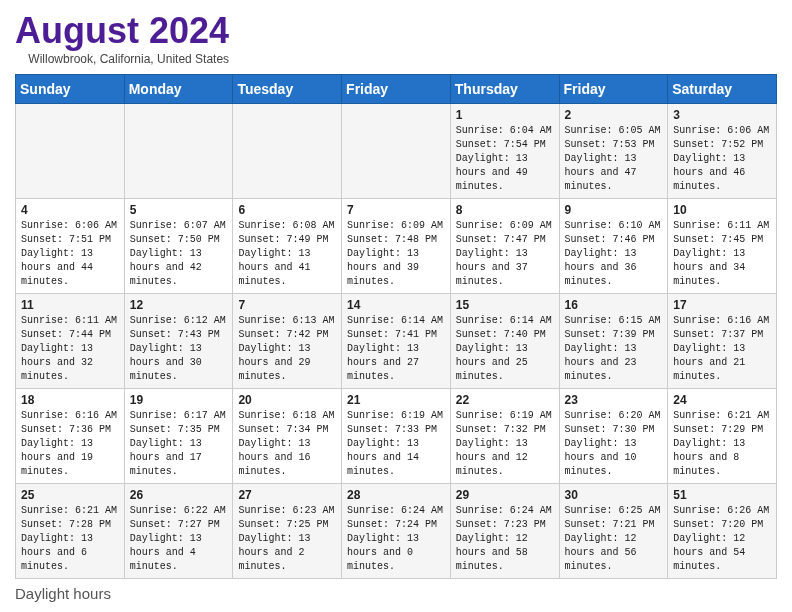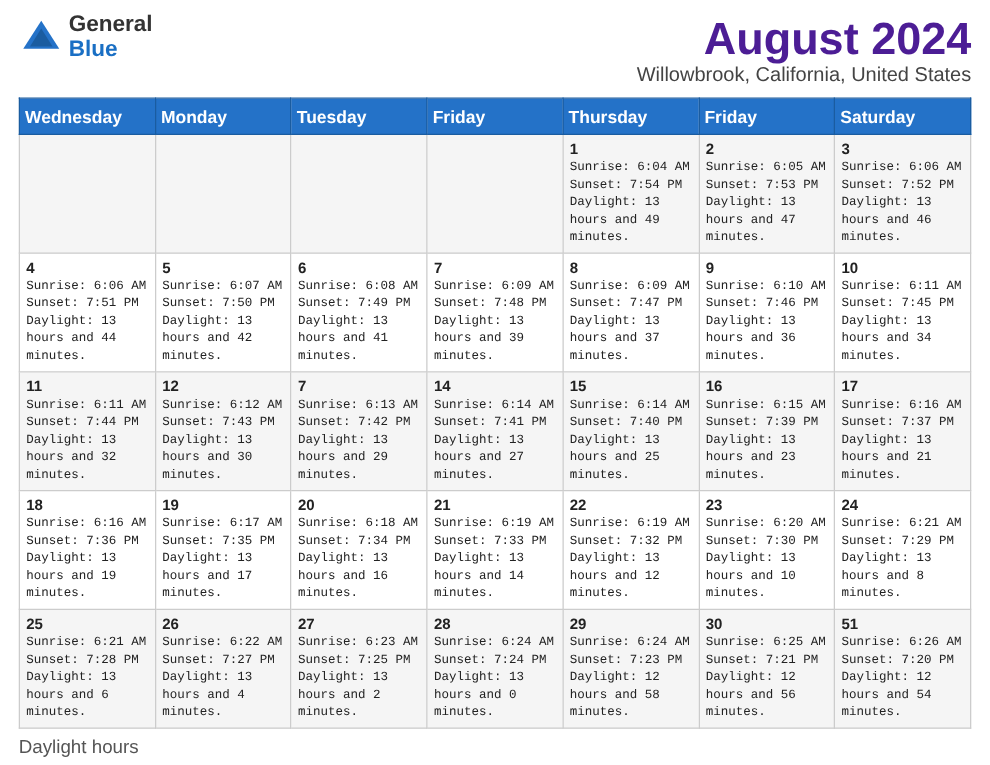--- a/index.html
+++ b/index.html
@@ -34,22 +34,23 @@
     }
     .title-block {
       text-align: right;
     }
     .main-title {
       font-size: 36px;
       font-weight: bold;
       color: #4c1d95;
     }
     .subtitle {
-      font-size: 16px;
+      font-size: 12px;
       color: #444;
+      margin-left: 12px;
     }
     table {
       width: 100%;
       border-collapse: collapse;
       table-layout: fixed;
     }
     thead tr {
       background-color: #2472c8;
       color: white;
     }
@@ -94,40 +95,30 @@
       margin-top: 6px;
       font-size: 15px;
       color: #555;
       text-align: left;
     }
   </style>
 </head>
 <body>
 
 <div class="header">
-  <div class="logo">
-    <svg class="logo-icon" viewBox="0 0 40 40" xmlns="http://www.w3.org/2000/svg">
-      <polygon points="20,5 36,30 4,30" fill="#2472c8"></polygon>
-      <polygon points="20,12 30,28 10,28" fill="#1a5ca0"></polygon>
-    </svg>
-    <div class="logo-text">
-      <span class="general">General</span><br>
-      <span class="blue">Blue</span>
-    </div>
-  </div>
   <div class="title-block">
     <div class="main-title">August 2024</div>
     <div class="subtitle">Willowbrook, California, United States</div>
   </div>
 </div>
 
 <table>
   <thead>
     <tr>
-    <th>Wednesday</th>
+    <th>Sunday</th>
         <th>Monday</th>
         <th>Tuesday</th>
         <th>Friday</th>
         <th>Thursday</th>
         <th>Friday</th>
         <th>Saturday</th>
       </tr>
   </thead>
   <tbody id="calendar-body">
   <tr>

